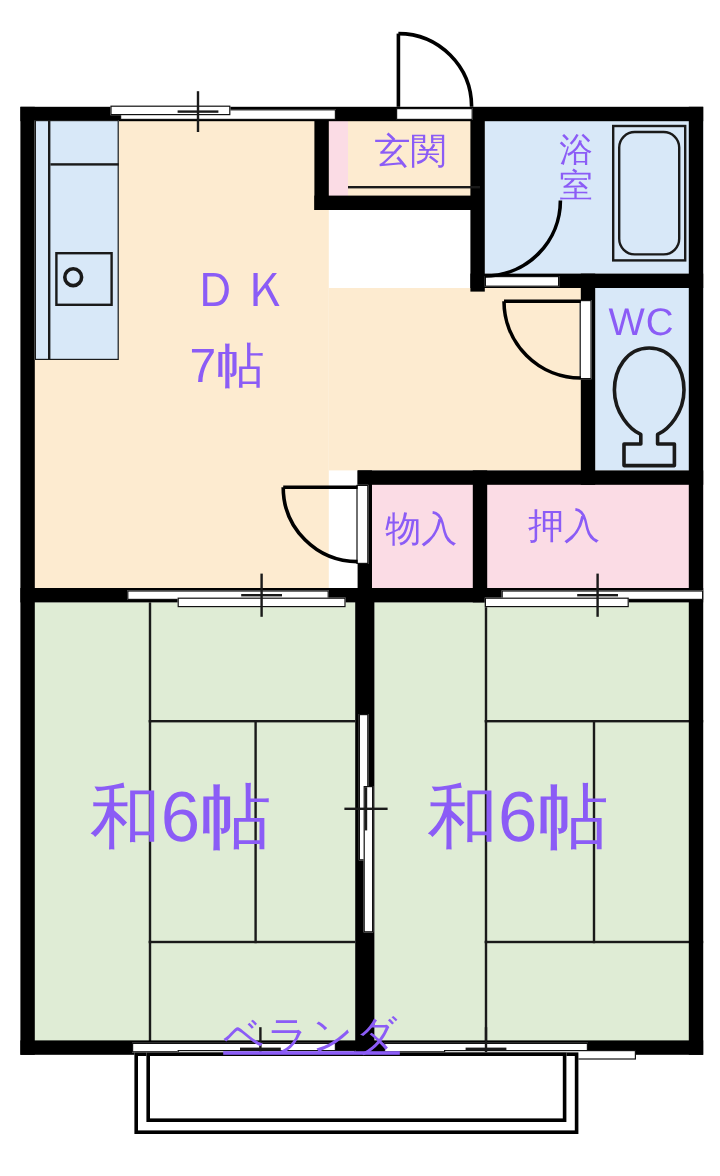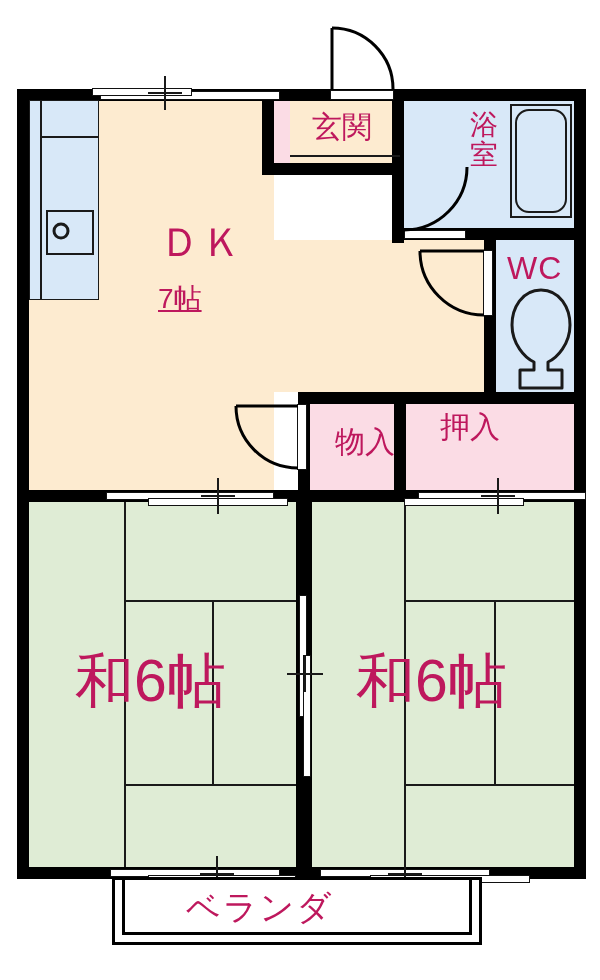--- a/index.html
+++ b/index.html
@@ -32,28 +32,28 @@
 
   
   .wall { background: #000000; }
 
   
   .line { background: #1a1a1a; }
 
   
   .label {
     position: absolute;
-    color: #be185d;
-    text-align: center;
+    color: #8b5cf6;
+    text-align: left;
     white-space: nowrap;
     line-height: 1.0;
     font-weight: 400;
   }
   .lbl-dk      { font-size: 40px; letter-spacing: 2px; margin-left: 20px; }
-  .lbl-dk-sub  { font-size: 28px; letter-spacing: 0px; text-decoration: underline; }
+  .lbl-dk-sub  { font-size: 40px; letter-spacing: 0px; }
   .lbl-room    { font-size: 59px; letter-spacing: 0px; }
   .lbl-small   { font-size: 30px; letter-spacing: 0px; }
   .lbl-wc      { font-size: 32px; letter-spacing: 1px; }
   .lbl-bath    { font-size: 28px; line-height: 1.08; white-space: normal; width: 36px; }
   .lbl-veranda { font-size: 34px; letter-spacing: 2px; }
 
   
   #overlay { position: absolute; left: 0; top: 0; width: 600px; height: 980px; pointer-events: none; }
 </style>
 </head>
@@ -217,19 +217,19 @@
 
   <div class="label lbl-room" style="left:75px; top:652px;">和6帖</div>
   <div class="label lbl-room" style="left:356px; top:652px;">和6帖</div>
 
   <div class="label lbl-small" style="left:312px; top:112px;">玄関</div>
 
   <div class="label lbl-bath" style="left:466px; top:110px;">浴室</div>
 
   <div class="label lbl-wc" style="left:507px; top:252px;">WC</div>
 
-  <div class="label lbl-small" style="left:335px; top:427px;">物入</div>
-
-  <div class="label lbl-small" style="left:440px; top:412px;">押入</div>
-
-  <div class="label lbl-veranda" style="left:186px; top:890px;">ベランダ</div>
+  <div class="label lbl-small" style="left:321px; top:427px;">物入</div>
+
+  <div class="label lbl-small" style="left:440px; top:424px;">押入</div>
+
+  <div class="label lbl-veranda" style="left:186px; top:846px;text-decoration:underline;">ベランダ</div>
 
 </div>
 
 </body></html>

